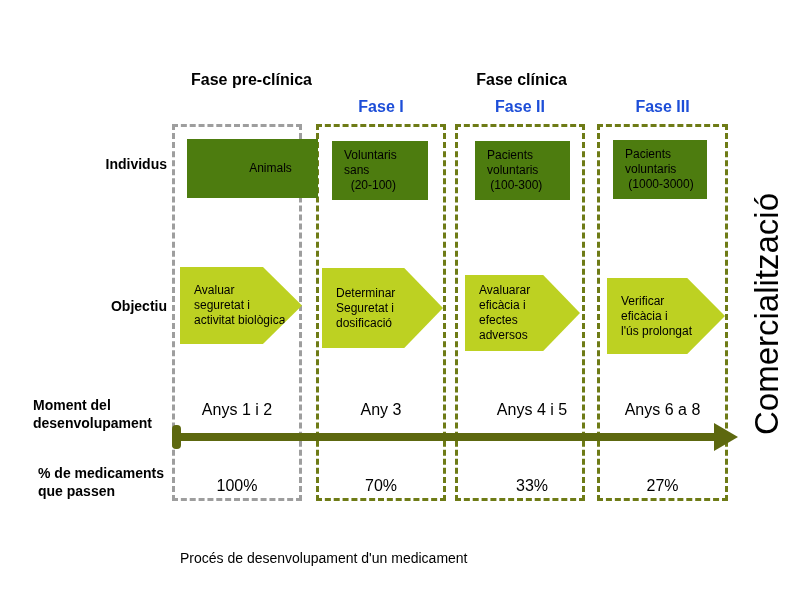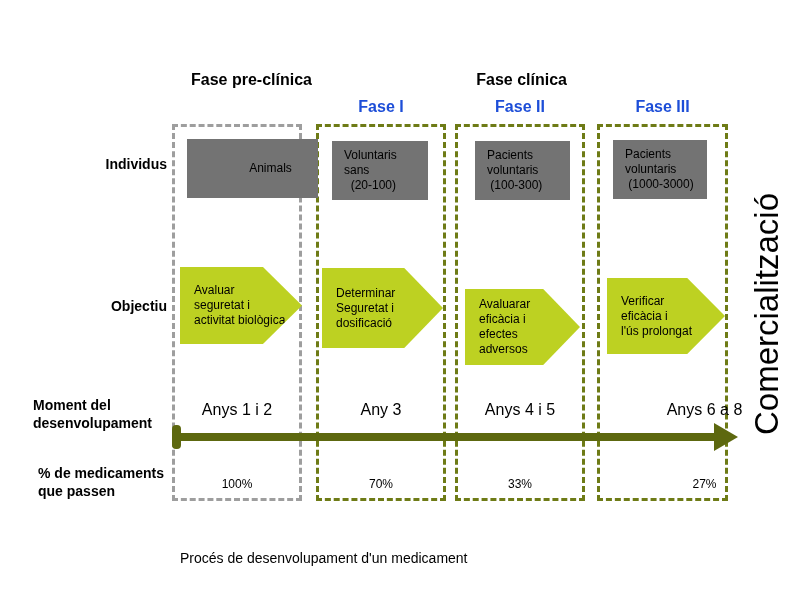--- a/index.html
+++ b/index.html
@@ -14,52 +14,52 @@
   .c2{left:455px;width:130px;}
   .c3{left:597px;width:131px;}
 
   .hdr{position:absolute;top:71px;font-size:16px;font-weight:bold;text-align:right;z-index:3;}
   .hdr.pre{left:162px;width:150px;}
   .hdr.clin{left:437px;width:130px;}
 
   .phase-label{position:absolute;top:98px;font-size:16px;font-weight:bold;
                color:#1d4ed8;text-align:center;z-index:3;}
 
-  .gbox{position:absolute;background:#737373;font-size:12px;line-height:15px;
+  .gbox{position:absolute;background:#4d7c0f;font-size:12px;line-height:15px;
         display:flex;align-items:center;white-space:pre;z-index:2;}
   .gbox.center{justify-content:center;text-align:center;}
   .gbox.left{padding-left:12px;box-sizing:border-box;}
   .b0{left:187px;top:139px;width:95px;height:59px;padding-left:36px;}
   .b1{left:332px;top:141px;width:96px;height:59px;}
   .b2{left:475px;top:141px;width:95px;height:59px;}
   .b3{left:613px;top:140px;width:94px;height:59px;}
 
   .pent{position:absolute;background:#bdd122;font-size:12px;line-height:15px;
         display:flex;align-items:center;padding-left:14px;white-space:pre;
         box-sizing:border-box;z-index:2;
         clip-path:polygon(0 0,68% 0,100% 50%,68% 100%,0 100%);}
   .p0{left:180px;top:267px;width:122px;height:77px;}
   .p1{left:322px;top:268px;width:121px;height:80px;}
-  .p2{left:465px;top:275px;width:115px;height:76px;margin-top:14px;}
+  .p2{left:465px;top:275px;width:115px;height:76px;}
   .p3{left:607px;top:278px;width:118px;height:76px;}
 
   .rowlab{position:absolute;font-size:14px;font-weight:bold;line-height:18px;
           white-space:pre;z-index:3;}
   .rowlab.right{text-align:right;left:40px;width:127px;}
   .lab-ind{top:155px;}
   .lab-obj{top:297px;}
   .lab-mom{left:33px;top:396px;}
   .lab-pct{left:38px;top:464px;}
 
   .tlabel{position:absolute;top:401px;font-size:16px;text-align:center;z-index:3;}
-  .plabel{position:absolute;top:477px;font-size:12px;text-align:center;z-index:3;}
+  .plabel{position:absolute;top:477px;font-size:16px;text-align:center;z-index:3;}
   .t0,.pc0{left:172px;width:130px;}
   .t1,.pc1{left:316px;width:130px;}
-  .t2,.pc2{left:455px;width:130px;}
-  .t3,.pc3{left:597px;width:131px;padding-left:42px;}
+  .t2,.pc2{left:467px;width:130px;}
+  .t3,.pc3{left:597px;width:131px;}
 
   .arrow-cap{position:absolute;left:172px;top:425px;width:9px;height:24px;
              background:#5d680f;border-radius:4px;z-index:5;}
   .arrow-bar{position:absolute;left:176px;top:433px;width:540px;height:8px;
              background:#5d680f;z-index:5;}
   .arrow-head{position:absolute;left:714px;top:423px;width:0;height:0;
               border-left:24px solid #5d680f;border-top:14px solid transparent;
               border-bottom:14px solid transparent;z-index:5;}
 
   .caption{position:absolute;left:180px;top:550px;font-size:14px;z-index:3;}

